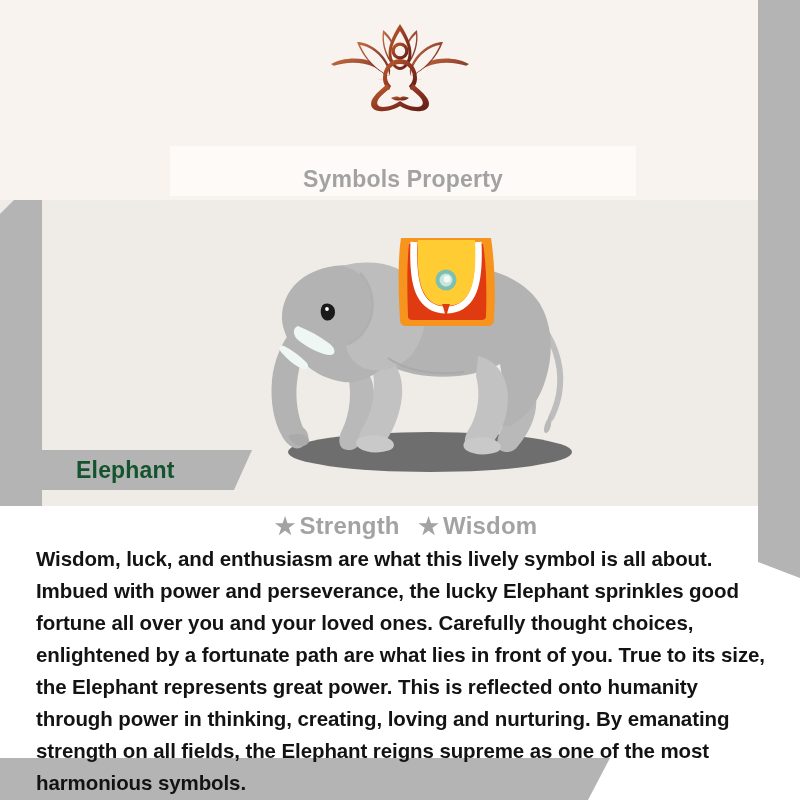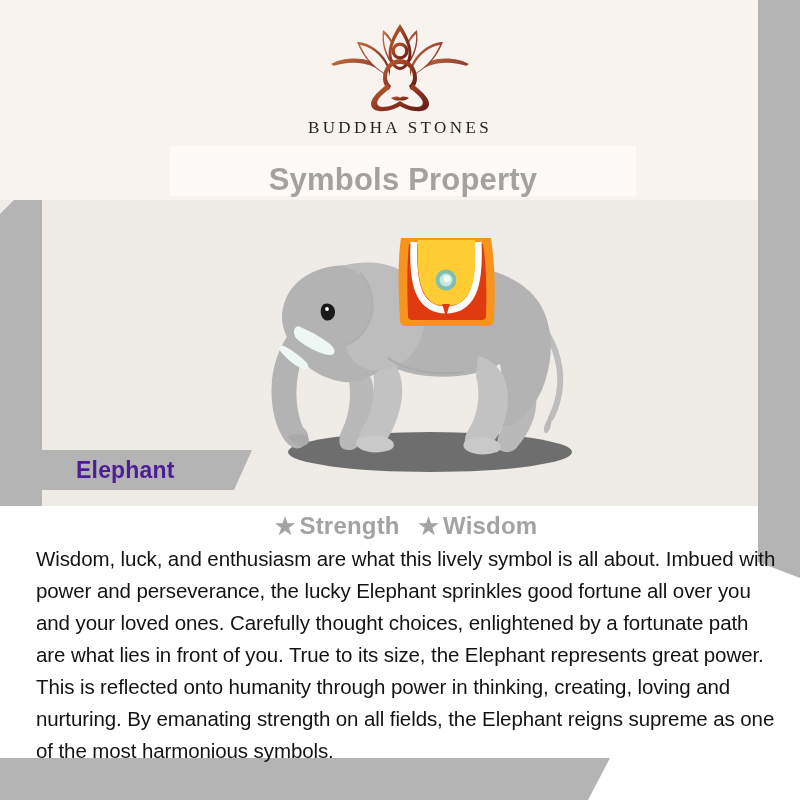--- a/index.html
+++ b/index.html
@@ -75,21 +75,21 @@
   
   .title-band {
     position: absolute;
     left: 170px; top: 146px;
     width: 466px; height: 50px;
     background: #fdfaf8;
     z-index: 5;
     display: flex; align-items: center; justify-content: center;
   }
   .title-text {
-    font-size: 31px;
+    font-size: 23px;
     font-weight: bold;
     color: #a2a2a2;
     letter-spacing: 0.2px;
     font-family: "Liberation Sans", sans-serif;
     margin-top: 17px;
   }
 
   
   .illus {
     position: absolute;
@@ -103,21 +103,21 @@
     position: absolute;
     left: 42px; top: 450px;
     width: 210px; height: 40px;
     background: #b4b4b4;
     clip-path: polygon(0 0, 100% 0, calc(100% - 18px) 100%, 0 100%);
     z-index: 7;
     display: flex; align-items: center;
   }
   .ribbon-label {
     margin-left: 34px;
-    color: #4c1d95;
+    color: #14532d;
     font-size: 23px;
     font-weight: bold;
     letter-spacing: 0.2px;
   }
 
   
   .attrs {
     position: absolute;
     left: 0; top: 512px; width: 800px;
     text-align: center;
@@ -135,21 +135,21 @@
   .attr .star { font-size: 23px; margin-right: 4px; }
 
   
   .body-copy {
     position: absolute;
     left: 36px; top: 543px;
     width: 740px;
     font-size: 20.5px;
     line-height: 32px;
     color: #131313;
-    font-weight: normal;
+    font-weight: bold;
     letter-spacing: -0.1px;
     z-index: 6;
   }
 </style>
 </head>
 <body>
 
 <div id="page">
 
   <div class="panel-top"></div>
@@ -199,21 +199,20 @@
         <path d="M75 41 C85 41 92 50 92 60 C92 66 89 70 86 72 L84 68 C87 65 88 62 88 59
                  C88 52 83 46 75 46 C67 46 62 52 62 59 C62 62 63 65 66 68 L64 72
                  C61 70 58 66 58 60 C58 50 65 41 75 41Z"></path>
         <path d="M62 66 C58 70 52 74 48 80 C44 86 46 92 54 93 C62 94 70 91 75 88
                  C80 91 88 94 96 93 C104 92 106 86 102 80 C98 74 92 70 88 66
                  L85 70 C89 74 95 78 97 82 C99 86 97 89 92 89 C86 89 79 86 75 83
                  C71 86 64 89 58 89 C53 89 51 86 53 82 C55 78 61 74 65 70Z"></path>
         <path d="M66 80 C70 78 74 78 75 80 C76 78 80 78 84 80 C80 83 76 83 75 82 C74 83 70 83 66 80Z"></path>
       </g>
     </svg>
-    <div class="logo-word">BUDDHA STONES</div>
   </div>
 
   <div class="title-band">
     <div class="title-text">Symbols Property</div>
   </div>
 
   <svg class="illus" viewBox="0 0 380 268">
 
     <ellipse cx="192" cy="238" rx="142" ry="20" fill="#6e6e6e"></ellipse>
 

